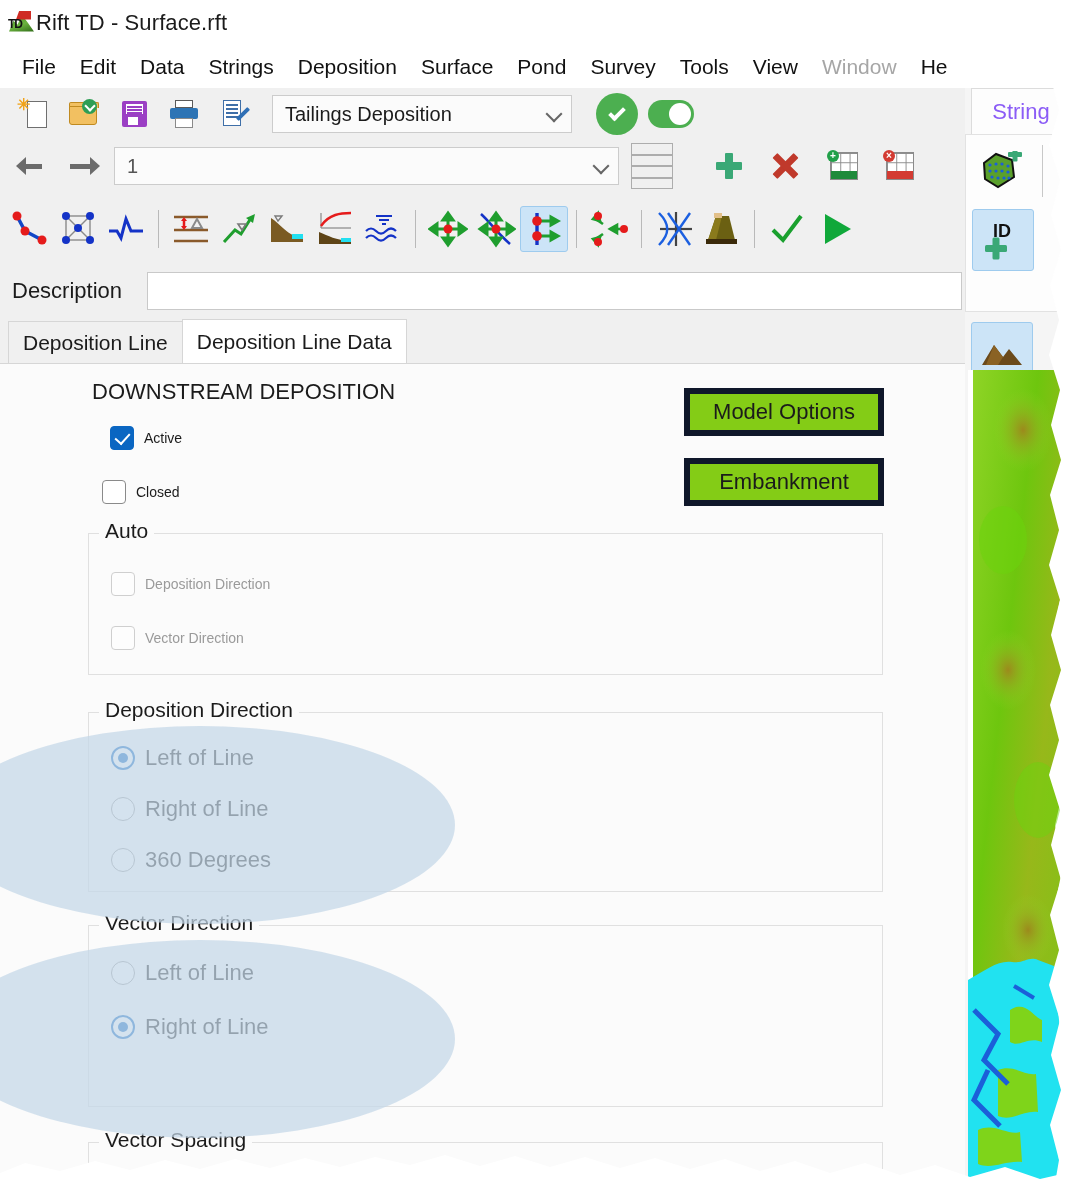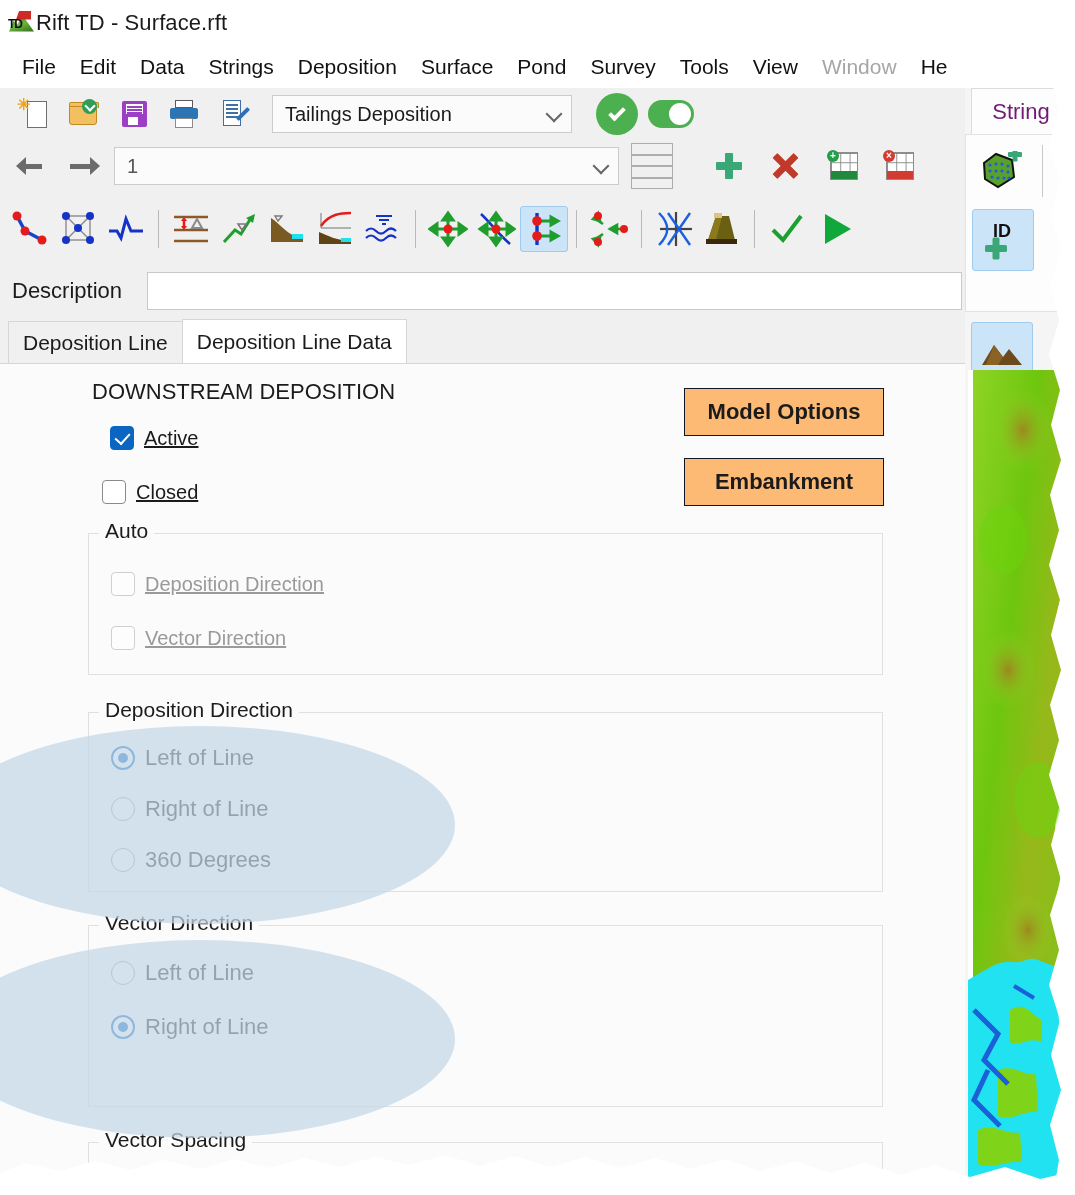--- a/index.html
+++ b/index.html
@@ -220,28 +220,28 @@
 
   .cbrow { position:absolute; display:flex; align-items:center; gap:10px; }
   .cbox {
     width:24px;height:24px;border-radius:4px;border:1.5px solid #8a8a8a;background:#fff;
     flex:none; position:relative;
   }
   .cbox.checked { background:#0a66c2; border-color:#0a66c2; }
   .cbox.checked:after { content:""; position:absolute; left:7px; top:3px; width:7px;height:12px;
     border-right:2.5px solid #fff; border-bottom:2.5px solid #fff; transform:rotate(42deg); }
   .cbox.disabled { border-color:#cfcfcf; background:#fdfdfd; }
-  .cblabel { font-size:20px; color:#1b1b1b;text-decoration:underline; }
+  .cblabel { font-size:14px; color:#1b1b1b; }
   .cblabel.disabled { color:#9a9a9a; }
 
   .btn {
-    position:absolute; width:200px; height:48px; background:#fdba74;
-    border:1px solid #0f172a; font-size:22px; color:#1b1b1b;
+    position:absolute; width:200px; height:48px; background:#84cc16;
+    border:6px solid #0f172a; font-size:22px; color:#1b1b1b;
     display:flex; align-items:center; justify-content:center;
-    font-family:"Liberation Sans",sans-serif; cursor:default;font-weight:bold;
+    font-family:"Liberation Sans",sans-serif; cursor:default;
   }
 
   .group {
     position:absolute; border:1px solid #e0e0e0; background:transparent;
   }
   .group > .glegend {
     position:absolute; left:10px; top:-15px; background:#fbfbfb; padding:0 6px;
     font-size:21px; color:#1b1b1b;
   }
 
@@ -261,21 +261,21 @@
 
   
   .rightpanel {
     position:absolute; left:965px; top:88px; width:110px; height:1107px;
     background:#f5f5f5; overflow:hidden;
   }
   .rp-tab {
     position:absolute; left:6px; top:0px; width:100px; height:46px;
     background:#fdfdfd; border:1px solid #dcdcdc; border-bottom:none;
     display:flex; align-items:center; justify-content:center;
-    font-size:22px; color:#701a75;
+    font-size:22px; color:#8b5cf6;
   }
   .rp-box {
     position:absolute; left:0px; top:46px; width:110px; height:178px;
     background:#fdfdfd; border:1px solid #e2e2e2;
   }
   .rp-btn {
     position:absolute; width:58px; height:58px;
     display:flex; align-items:center; justify-content:center;
     border:1px solid transparent;
   }

